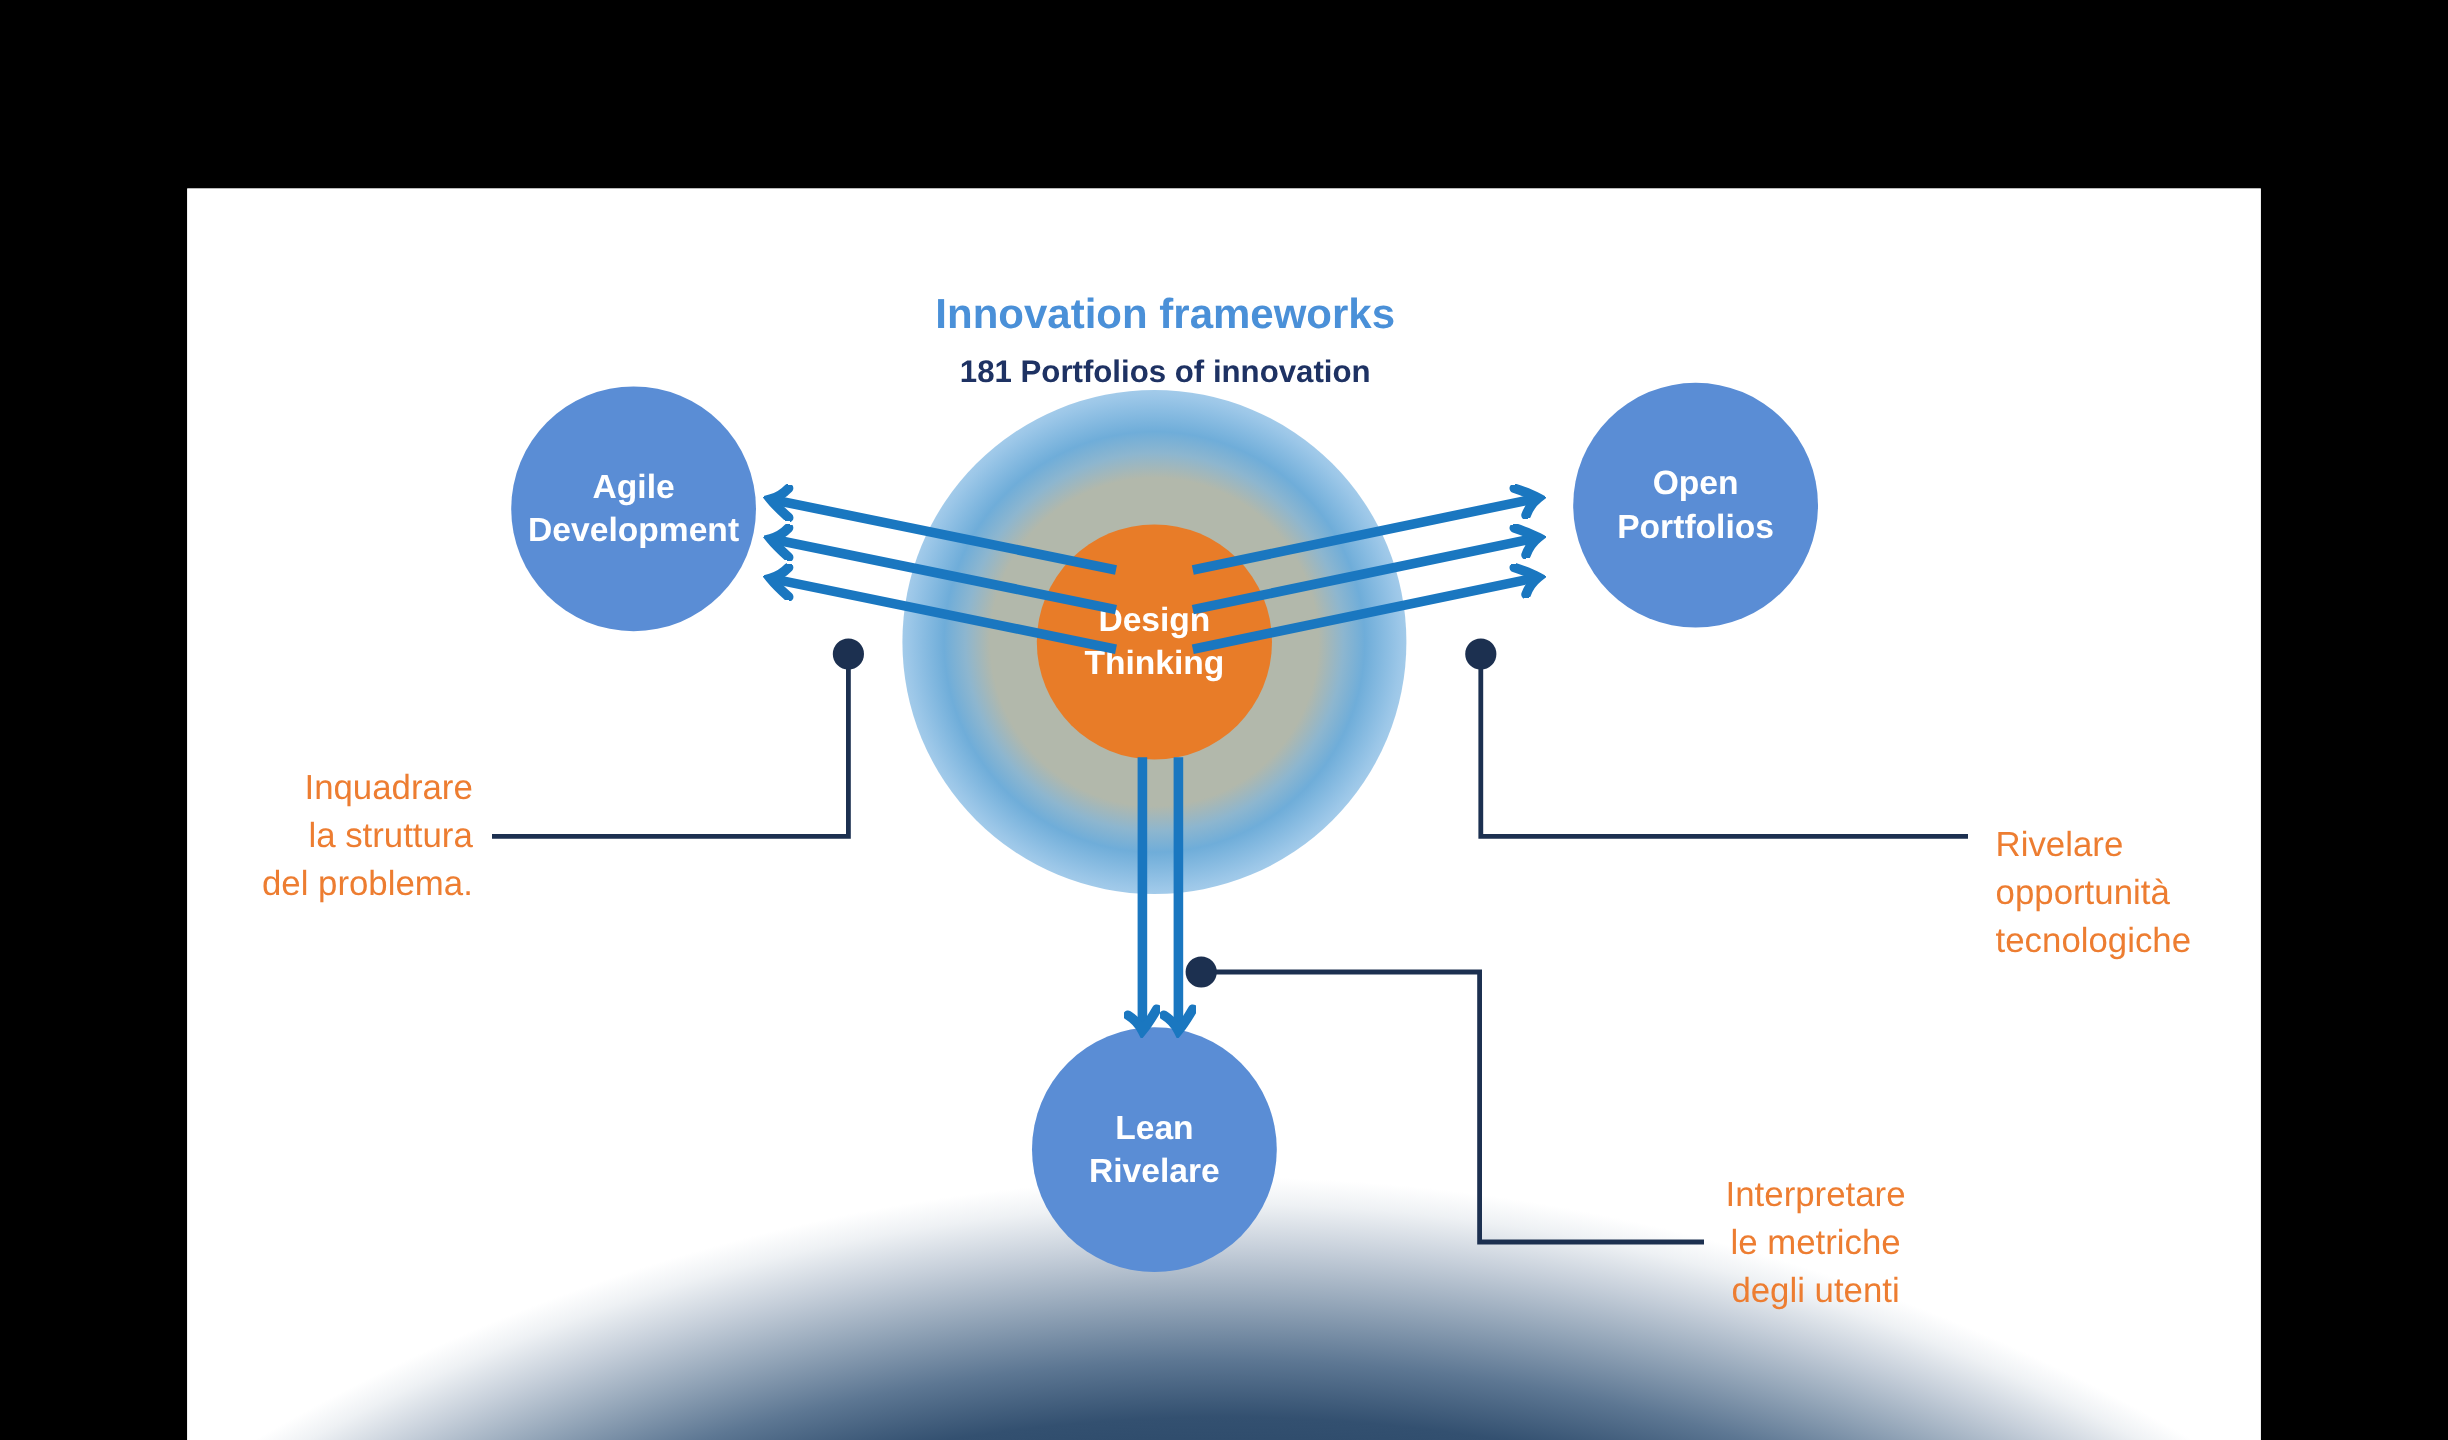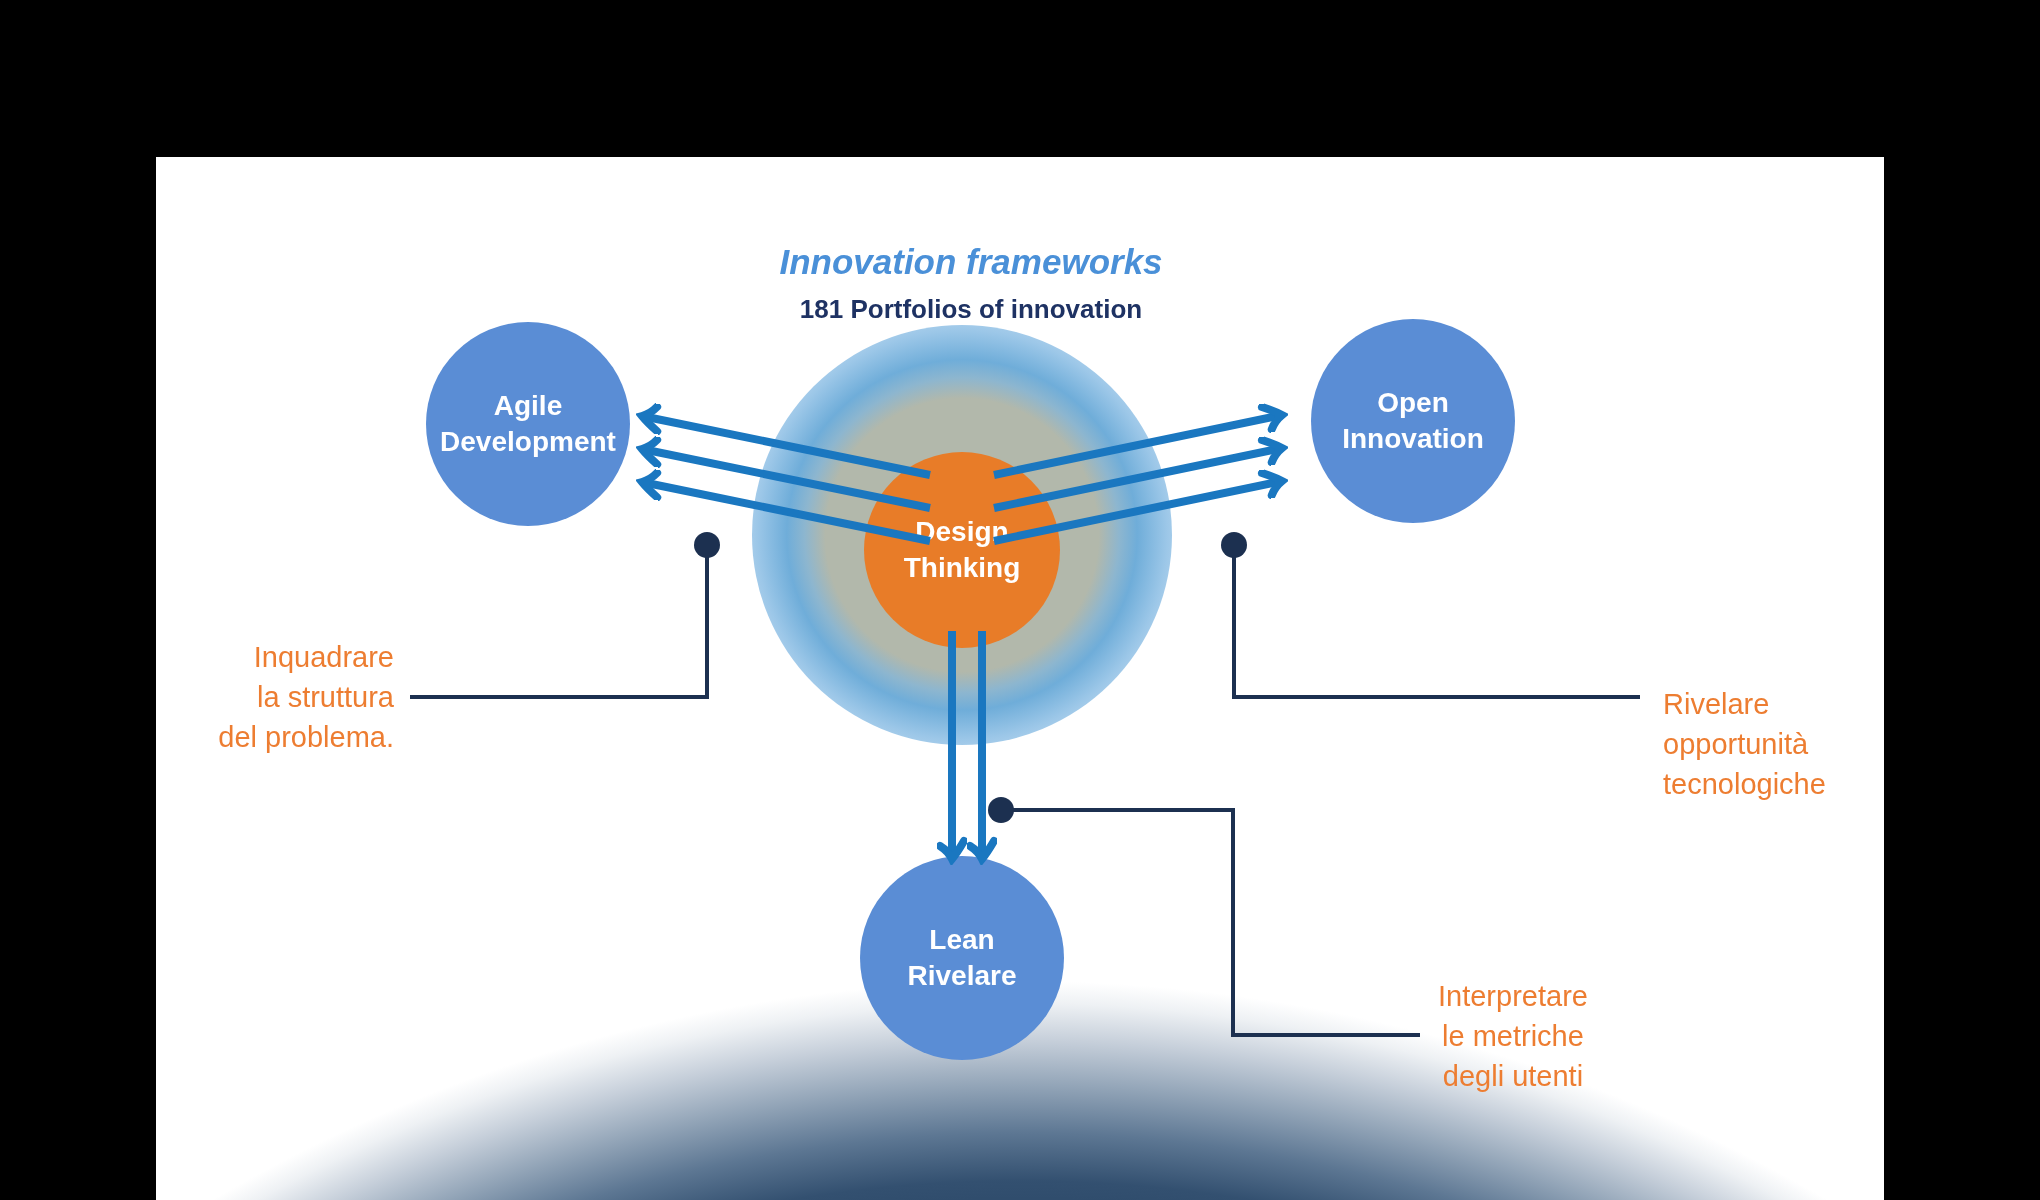--- a/index.html
+++ b/index.html
@@ -31,21 +31,20 @@
       #9cc7e8 69%, #c2dcf2 79%,
       #e2eef9 89%, rgba(255,255,255,0) 100%);
   }
   .title-block{
     position:absolute;left:815px;top:85px;transform:translateX(-50%);
     z-index:5;text-align:center;white-space:nowrap;
   }
   .title{
     font-size:35px;font-weight:bold;color:var(--title_blue,#4a90d8);
     letter-spacing:0px;
-    font-style:italic;
   }
   .subtitle{
     margin-top:12px;font-size:26px;font-weight:bold;color:var(--subtitle_navy,#1e3263);
   }
   .node{
     position:absolute;z-index:3;border-radius:50%;
     display:flex;flex-direction:column;align-items:center;justify-content:center;
     text-align:center;color:#fff;font-size:28px;font-weight:600;line-height:1.3;
   }
   .node.blue{width:204px;height:204px;background:var(--node_blue,#5a8dd5);}
@@ -75,27 +74,27 @@
     <div class="title">Innovation frameworks</div>
     <div class="subtitle">181 Portfolios of innovation</div>
   </div>
 
   <div class="node blue" style="left:270px;top:165px;">
     <span>Agile</span>
     <span>Development</span>
   </div>
   <div class="node blue" style="left:1155px;top:162px;">
     <span>Open</span>
-    <span>Innovation</span>
+    <span>Portfolios</span>
   </div>
   <div class="node blue" style="left:704px;top:699px;">
     <span>Lean</span>
     <span>Rivelare</span>
   </div>
-  <div class="node orange" style="left:708px;top:295px;">
+  <div class="node orange" style="left:708px;top:280px;">
     <span>Design</span>
     <span>Thinking</span>
   </div>
 
   <svg class="overlay" width="1728" height="1043" viewBox="0 0 1728 1043">
     <defs>
       <marker id="ah" viewBox="0 0 30 30" markerWidth="30" markerHeight="30" refX="24" refY="15" orient="auto" markerUnits="userSpaceOnUse">
         <path class="ah" d="M6 3 Q18 10 24 15 Q16 19 11 27" fill="none" stroke-width="8" stroke-linecap="round"></path>
       </marker>
     </defs>

